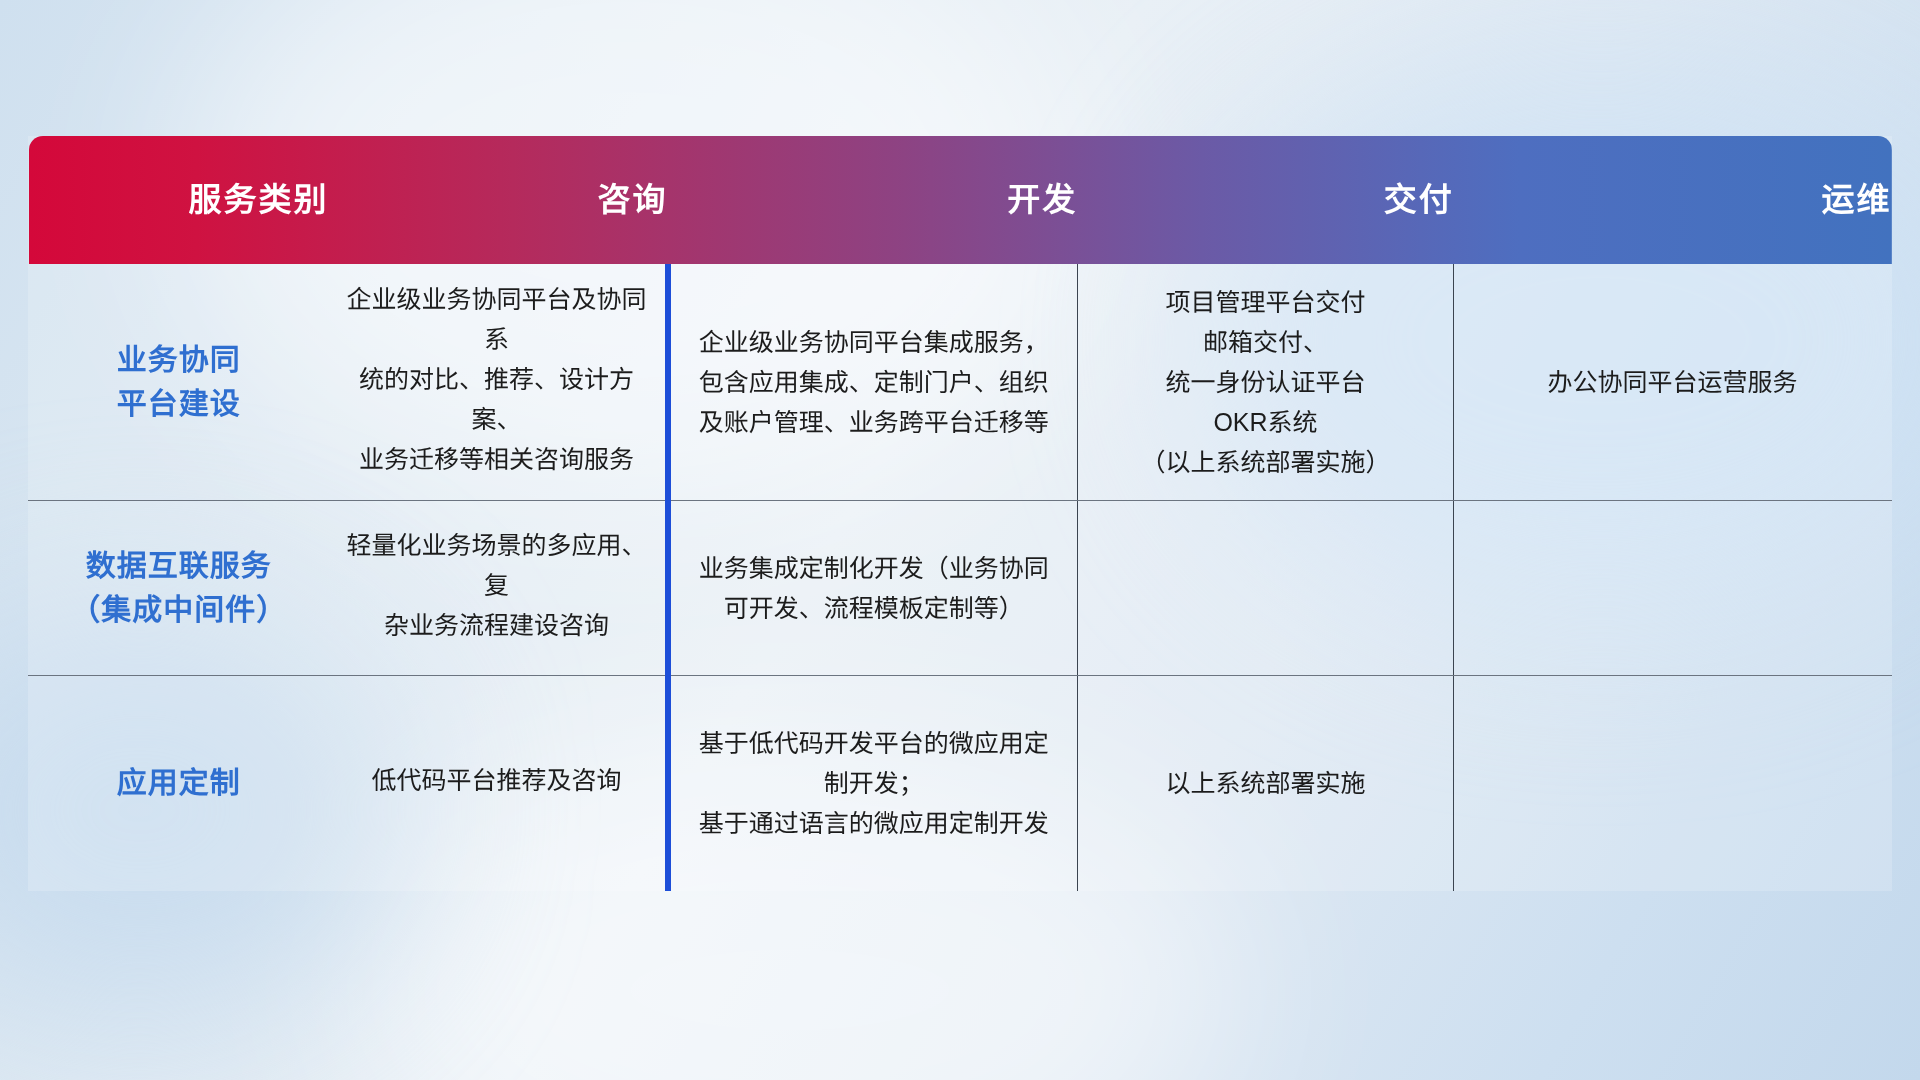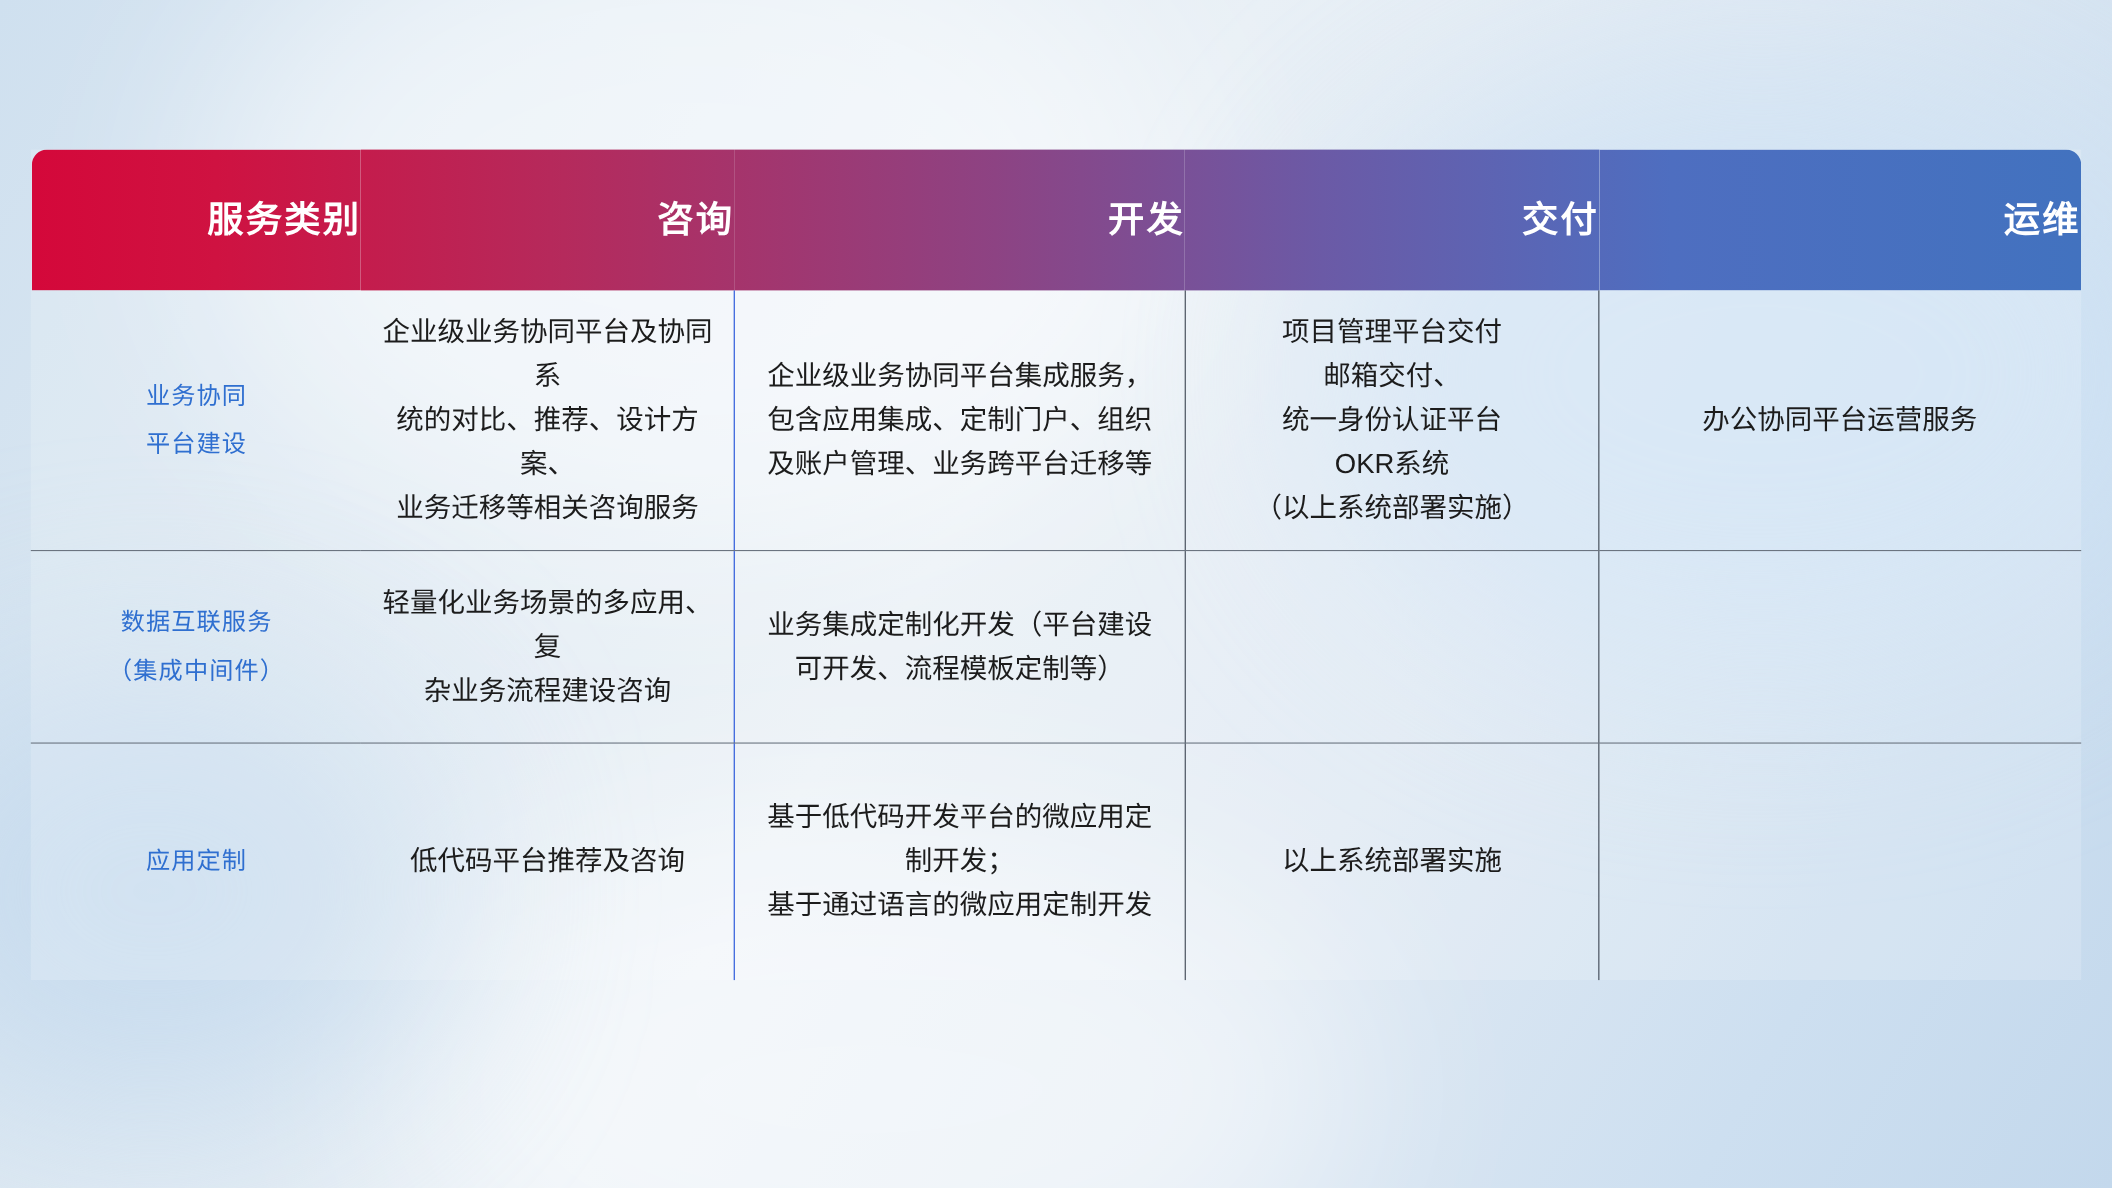--- a/index.html
+++ b/index.html
@@ -99,27 +99,27 @@
     border-right: 1px solid transparent;
   }
   table.svc tr:last-child td {
     border-bottom: 1px solid transparent;
     text-align: center;
   }
 
   
   table.svc td.cat {
     color: #2f6fd0;
-    font-weight: normal;
-    font-size: 22px;
+    font-weight: bold;
+    font-size: 30px;
     line-height: 44px;
     letter-spacing: 1px;
     border-right: none;
   }
-  table.svc td.col-consult { border-right: 1px solid #1d4ed8; }
+  table.svc td.col-consult { border-right: 6px solid #1d4ed8; font-family: Liberation Mono, monospace; }
   table.svc td.col-dev { border-right: 1px solid #3b4450; }
   table.svc td.col-deliver { border-right: 1px solid #3b4450; }
   table.svc td.col-ops { border-right: none; }
 
   table.svc tr.row-sep td { border-bottom: 1px solid #6b7480; }
 
   .col-w-cat { width: 16.1%; }
   .col-w-consult { width: 18.2%; }
   .col-w-dev { width: 22.0%; }
   .col-w-deliver { width: 20.2%; }
@@ -173,21 +173,21 @@
 统一身份认证平台
 OKR系统
 （以上系统部署实施）</td>
           <td class="col-ops nowrap-soft">办公协同平台运营服务</td>
         </tr>
         <tr class="r2 row-sep">
           <td class="cat nowrap-soft">数据互联服务
 （集成中间件）</td>
           <td class="col-consult nowrap-soft">轻量化业务场景的多应用、复
 杂业务流程建设咨询</td>
-          <td class="col-dev nowrap-soft">业务集成定制化开发（平台建设
+          <td class="col-dev nowrap-soft">业务集成定制化开发（业务协同
 可开发、流程模板定制等）</td>
           <td class="col-deliver nowrap-soft"></td>
           <td class="col-ops nowrap-soft"></td>
         </tr>
         <tr class="r3">
           <td class="cat nowrap-soft">应用定制</td>
           <td class="col-consult nowrap-soft">低代码平台推荐及咨询</td>
           <td class="col-dev nowrap-soft">基于低代码开发平台的微应用定
 制开发；
 基于通过语言的微应用定制开发</td>

